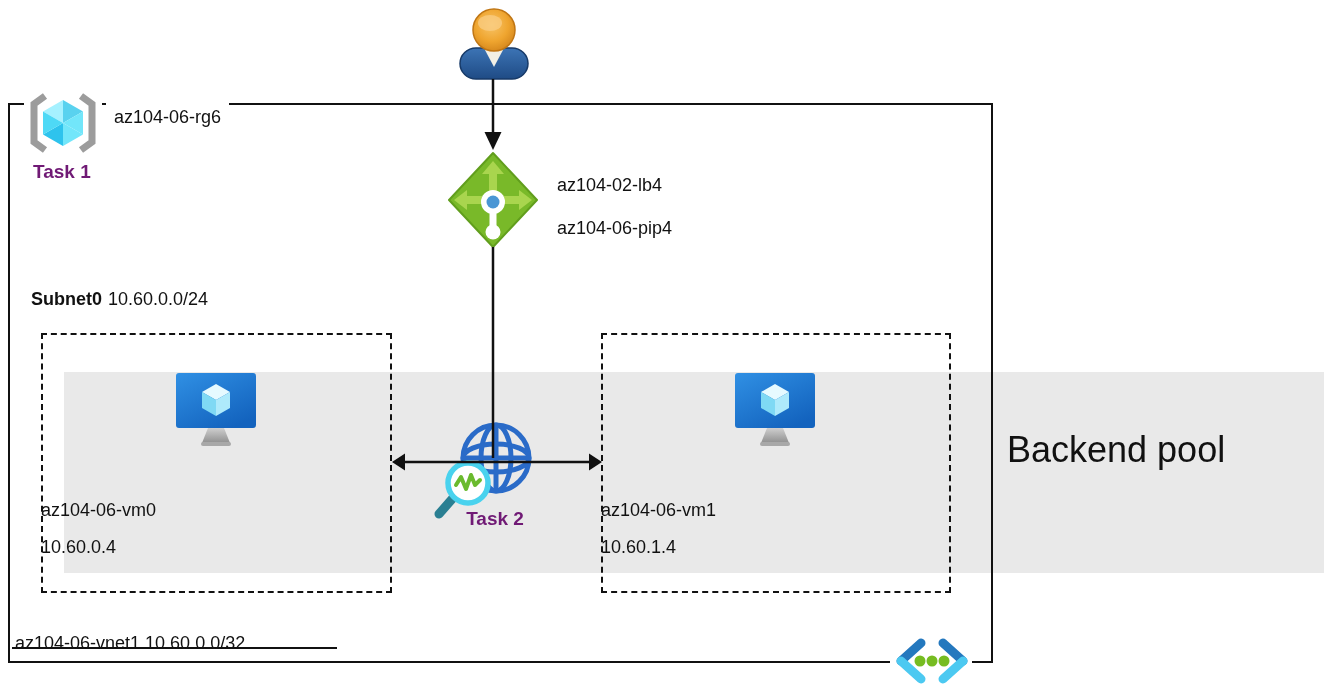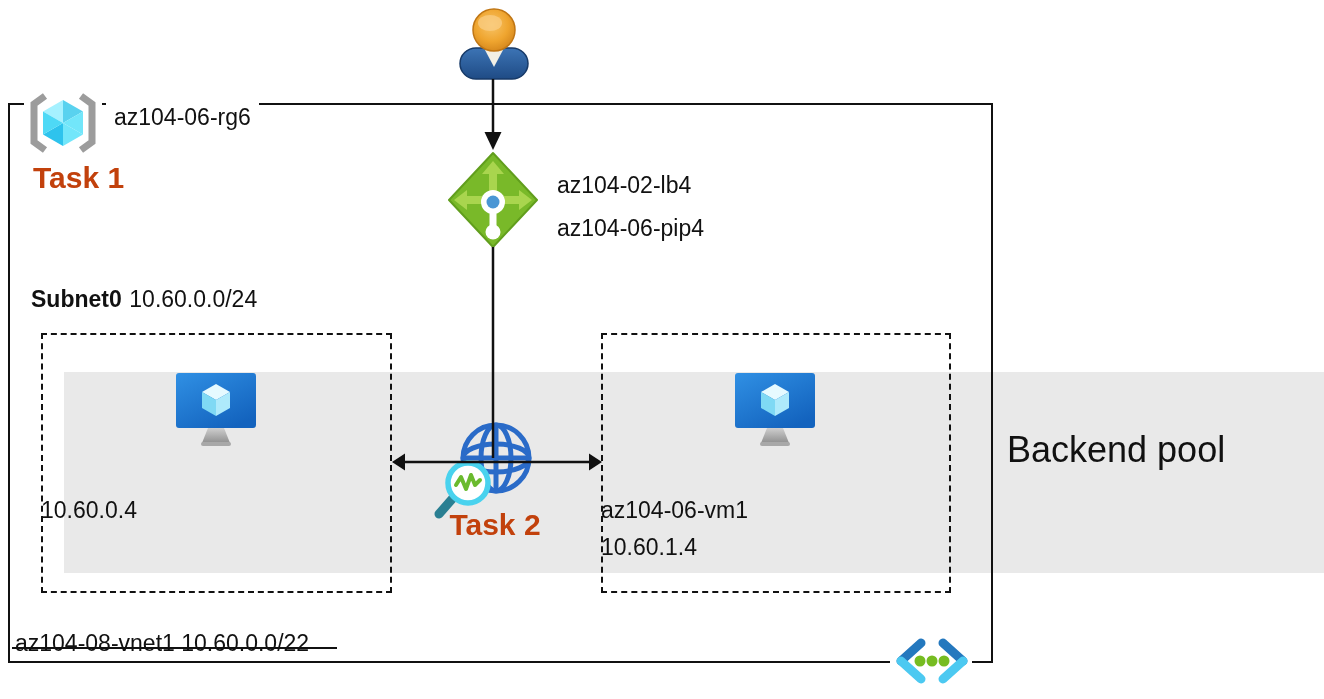--- a/index.html
+++ b/index.html
@@ -1,23 +1,23 @@
 <!DOCTYPE html>
 <html><head>
 <meta charset="utf-8">
 <style>
   html,body{margin:0;padding:0;background:#fff;}
   #stage{
     position:relative;width:1324px;height:699px;background:#fff;overflow:hidden;
     font-family:"Liberation Sans", sans-serif;color:#111;
   }
   .abs{position:absolute;}
-  .txt{font-size:23px;line-height:33px;white-space:nowrap;}
+  .txt{font-size:18px;line-height:33px;white-space:nowrap;}
   .b{font-weight:bold;}
-  .task{font-size:30px;font-weight:bold;color:#c2410c;white-space:nowrap;}
+  .task{font-size:19px;font-weight:bold;color:#701a75;white-space:nowrap;}
   .center{text-align:left;}
   
   #backend-band{left:64px;top:372px;width:1260px;height:201px;background:#E9E9E9;z-index:0;}
   
   #rg-box{left:8px;top:103px;width:985px;height:560px;border:2px solid #111;box-sizing:border-box;z-index:1;}
   
   .subnet-box{border:2px dashed #111;box-sizing:border-box;z-index:1;}
   #subnet0-box{left:41px;top:333px;width:351px;height:260px;}
   #subnet1-box{left:601px;top:333px;width:350px;height:260px;}
   #rg-label{left:106px;top:101px;background:#fff;padding:0 8px;z-index:3;}
@@ -127,20 +127,21 @@
   <svg class="abs icon" style="left:733px;top:373px;" width="84" height="78" viewBox="0 0 84 78">
     <rect x="2" y="0" width="80" height="55" rx="3" fill="url(#vmScreen)"></rect>
     <polygon points="42,27 28,19 42,11 56,19" fill="#E6FAFF"></polygon>
     <polygon points="28,19 42,27 42,43 28,35" fill="#7FD9F4"></polygon>
     <polygon points="42,27 56,19 56,35 42,43" fill="#AEEAFB"></polygon>
     <polygon points="34,55 50,55 56,70 28,70" fill="url(#vmStand)"></polygon>
     <rect x="27" y="69" width="30" height="4" rx="2" fill="#A8A8A8"></rect>
   </svg>
 
   <div id="vm0-label" class="abs txt center vm-label">
+    <div>az104-06-vm0</div>
     <div>10.60.0.4</div>
   </div>
   <div id="vm1-label" class="abs txt center vm-label">
     <div>az104-06-vm1</div>
     <div>10.60.1.4</div>
   </div>
 
   <svg class="abs icon" style="left:430px;top:415px;" width="110" height="108" viewBox="0 0 110 108">
     <g fill="none" stroke="#2A6BC8" stroke-width="5">
       <circle cx="66" cy="43" r="33"></circle>
@@ -151,21 +152,21 @@
     </g>
     <line x1="23" y1="83" x2="9" y2="99" stroke="#2A7F92" stroke-width="9" stroke-linecap="round"></line>
     <circle cx="38" cy="68" r="20" fill="#fff" stroke="#49D2EE" stroke-width="5.5"></circle>
     <polyline points="26,70 31,62 36,74 41,60 45,70 50,65" fill="none" stroke="#6ABA2E" stroke-width="4" stroke-linecap="round" stroke-linejoin="round"></polyline>
   </svg>
 
   <div id="task2" class="abs task">Task 2</div>
 
   <div id="backend-label" class="abs center">Backend pool</div>
 
-  <div id="vnet-label" class="abs txt">az104-08-vnet1 10.60.0.0/22</div>
+  <div id="vnet-label" class="abs txt">az104-06-vnet1 10.60.0.0/32</div>
 
   <svg class="abs" style="left:888px;top:634px;z-index:4;" width="88" height="54" viewBox="0 0 88 54">
     <rect x="2" y="4" width="82" height="46" fill="#fff"></rect>
     <line x1="33" y1="9" x2="13" y2="27" stroke="#2478BE" stroke-width="9" stroke-linecap="round"></line>
     <line x1="13" y1="27" x2="33" y2="45" stroke="#4CC9F1" stroke-width="9" stroke-linecap="round"></line>
     <line x1="55" y1="9" x2="75" y2="27" stroke="#2478BE" stroke-width="9" stroke-linecap="round"></line>
     <line x1="75" y1="27" x2="55" y2="45" stroke="#4CC9F1" stroke-width="9" stroke-linecap="round"></line>
     <circle cx="32" cy="27" r="5.5" fill="#76BC21"></circle>
     <circle cx="44" cy="27" r="5.5" fill="#76BC21"></circle>
     <circle cx="56" cy="27" r="5.5" fill="#76BC21"></circle>

